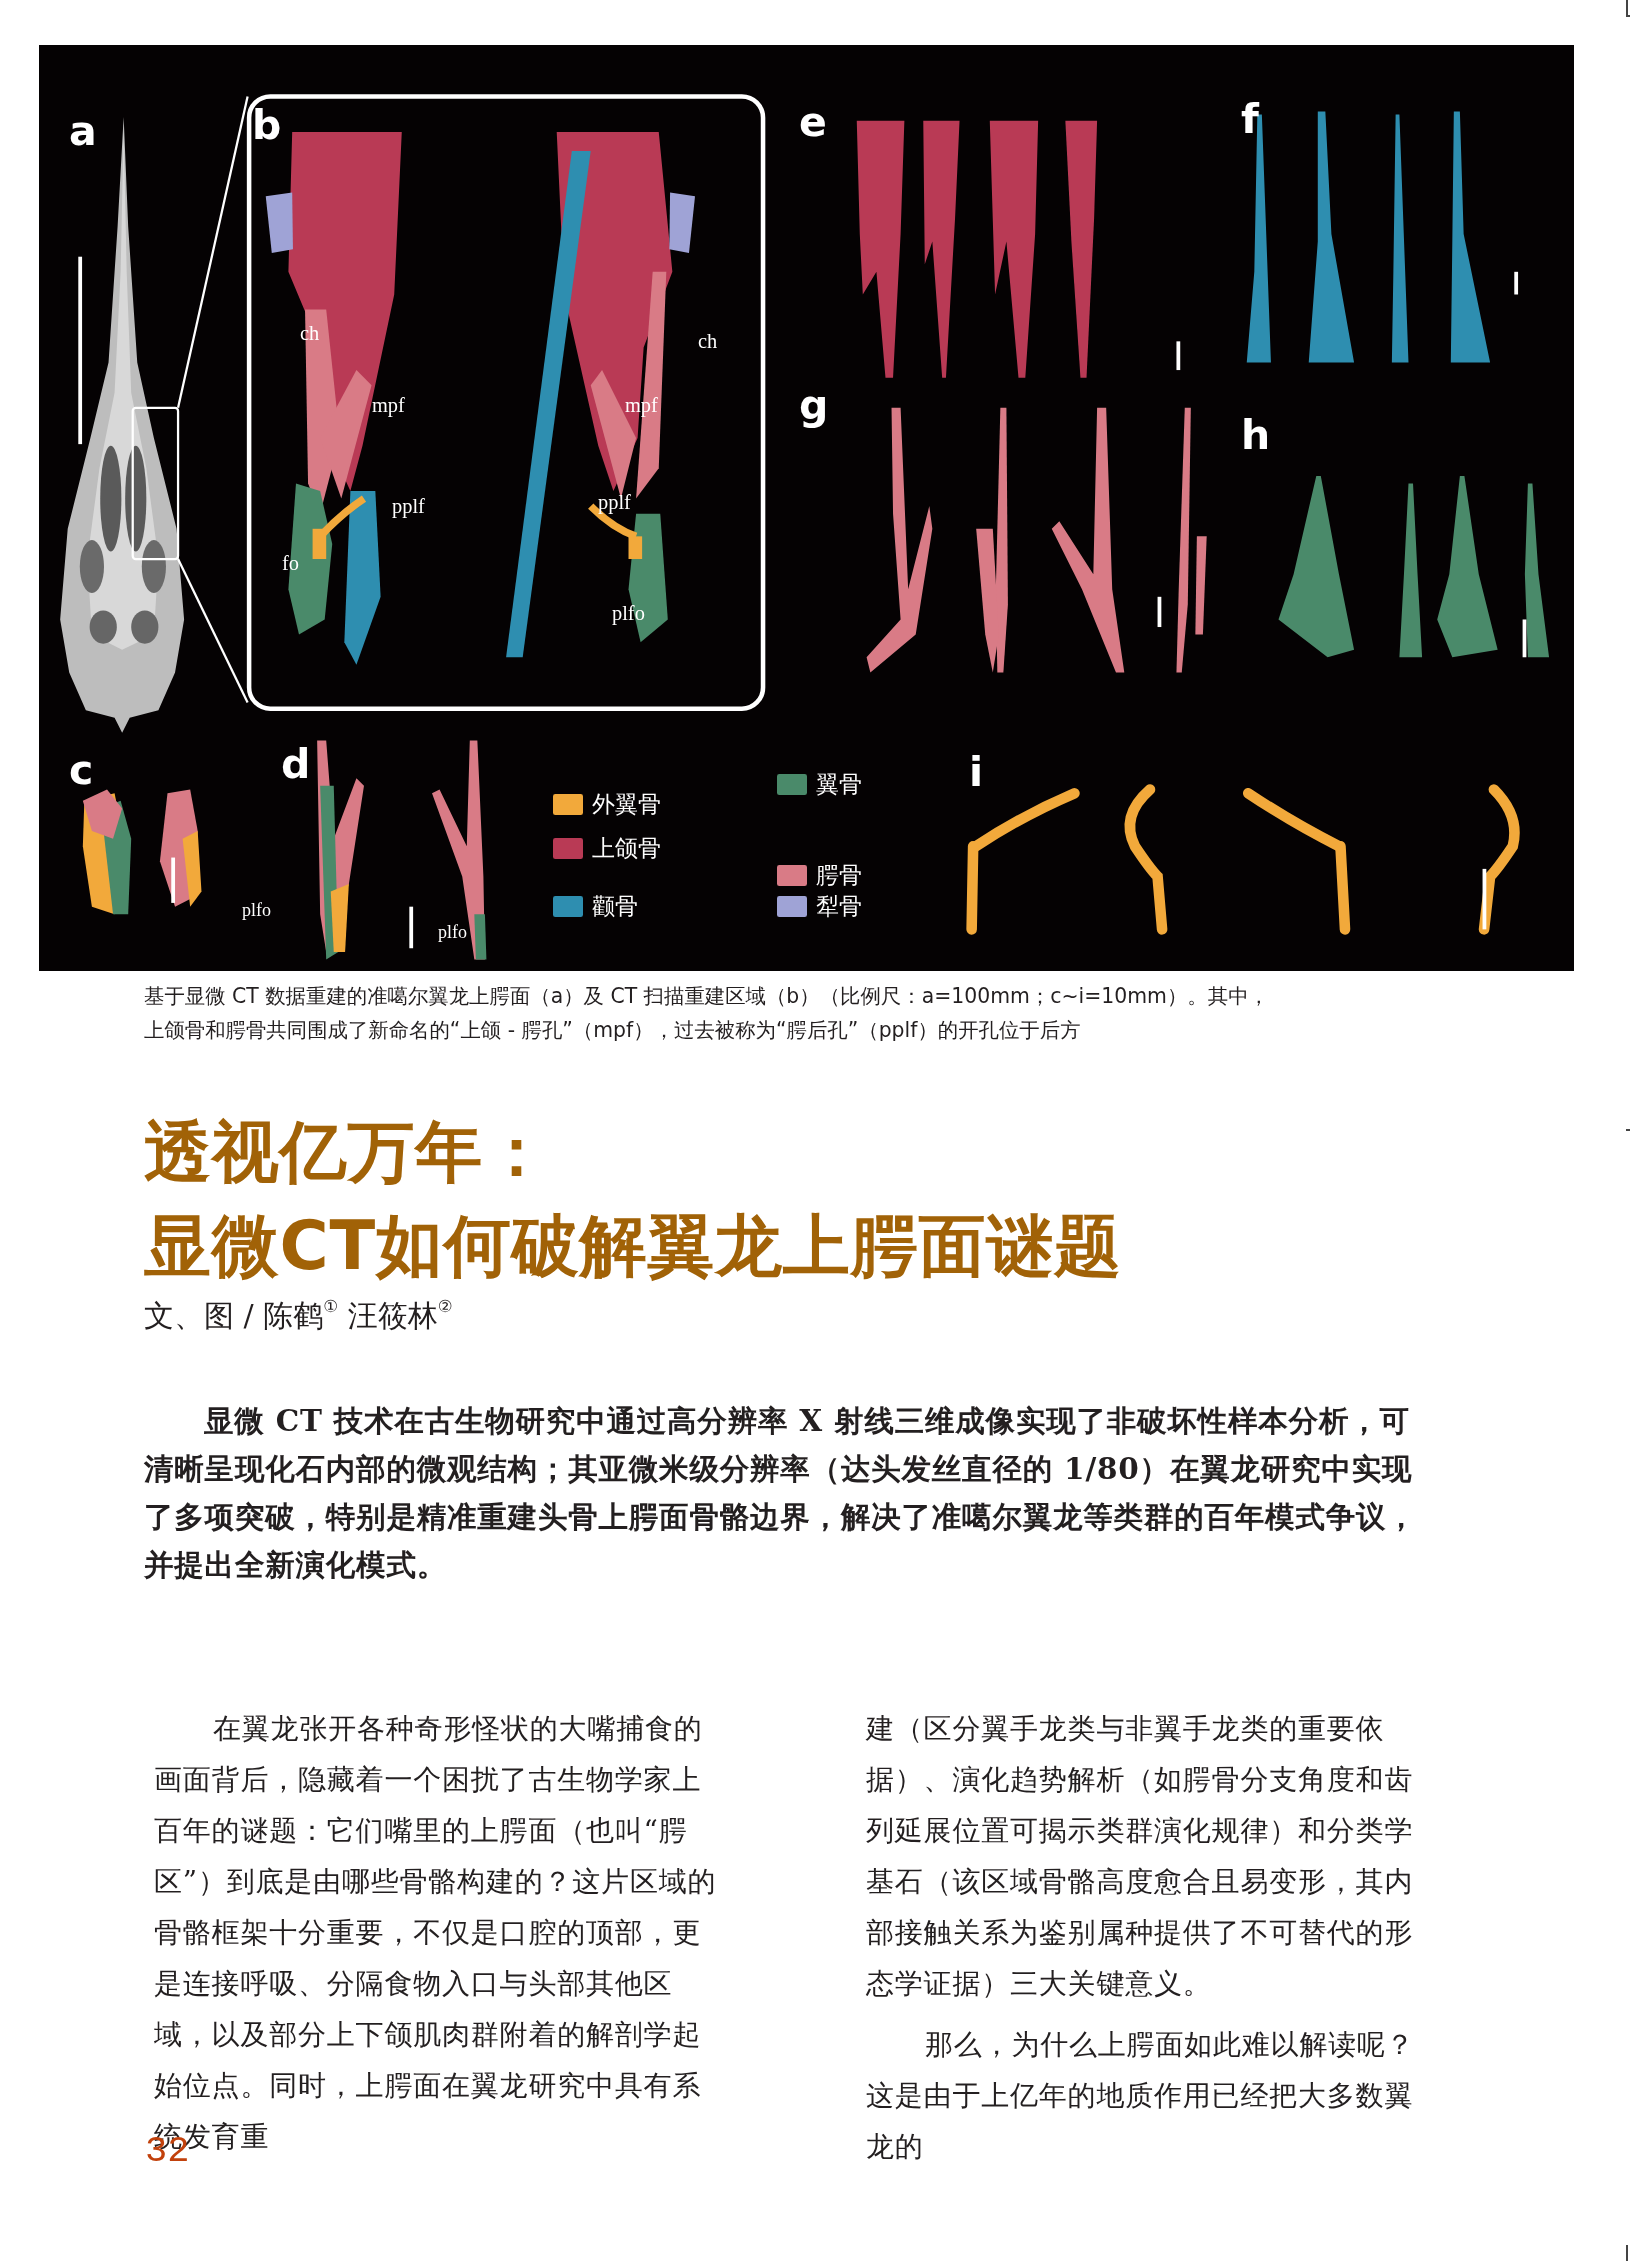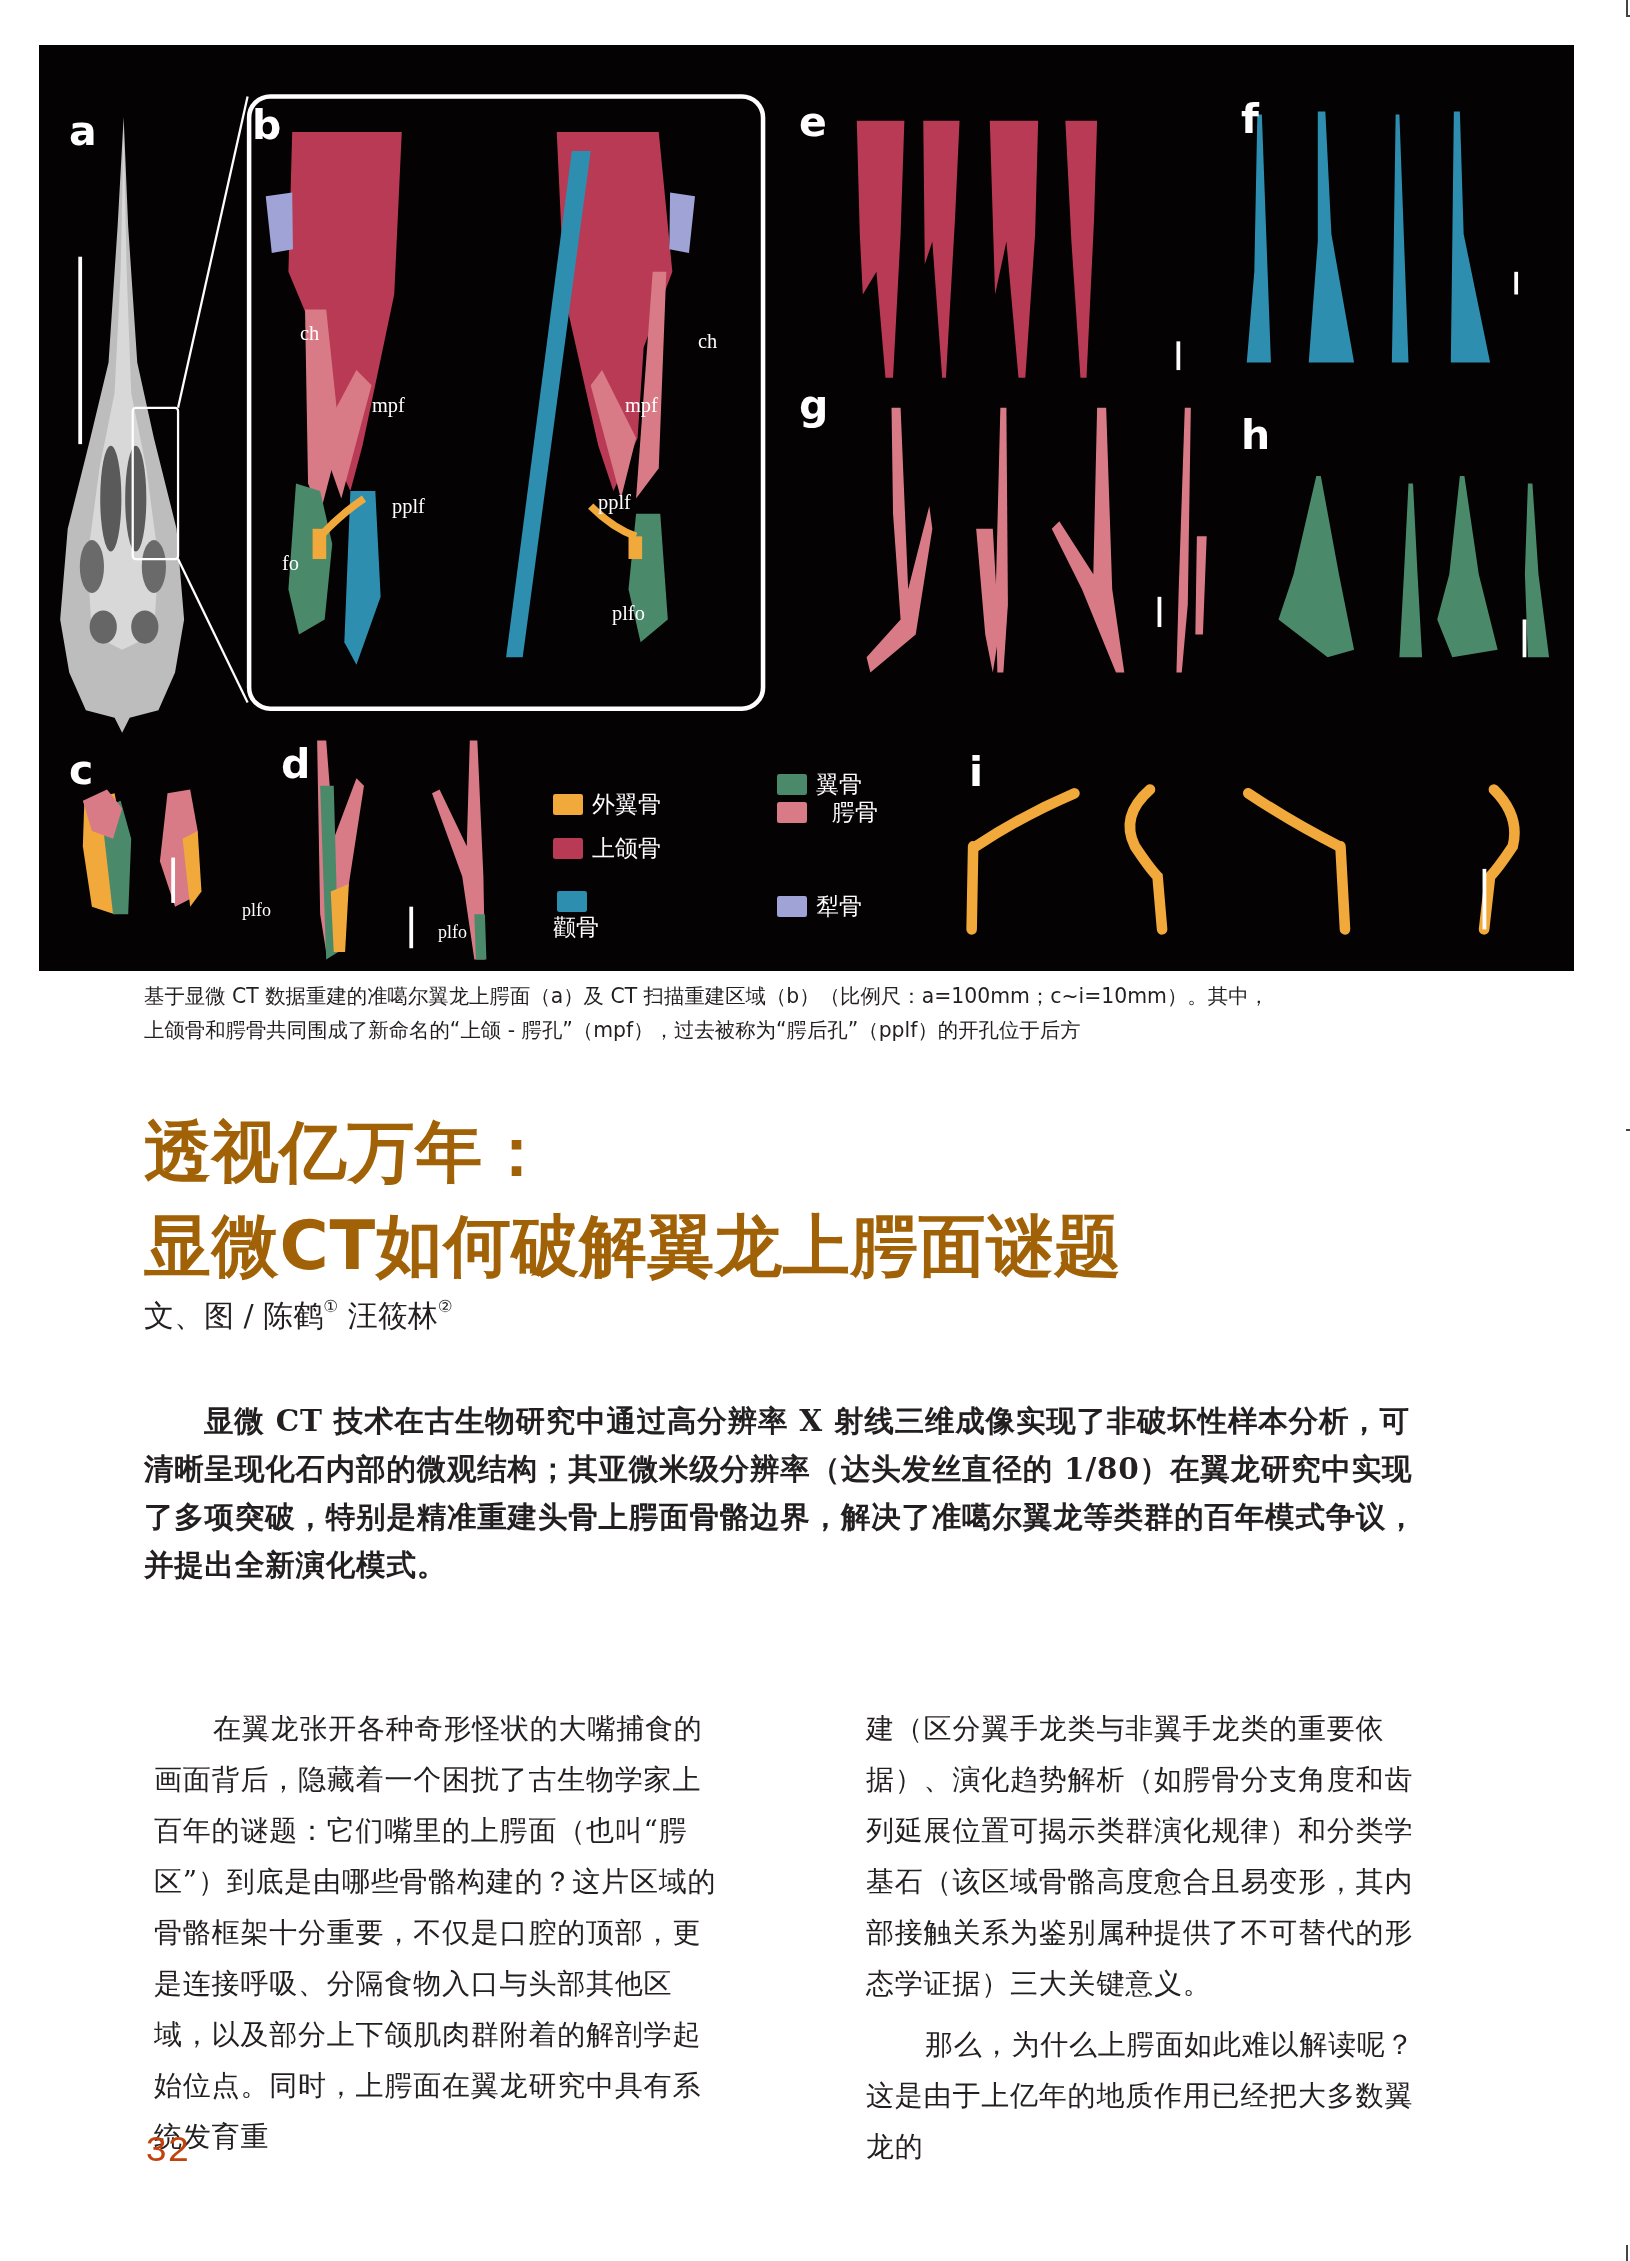--- a/index.html
+++ b/index.html
@@ -165,29 +165,29 @@
   <div class="anno" style="left:399px;top:878px;font-size:18px;">plfo</div>
 
   <div class="legend-item" style="left:514px;top:724px;margin-top:20px;">
     <span class="legend-swatch" style="background:#f2a93b;"></span>
     <span class="legend-text">外翼骨</span>
   </div>
   <div class="legend-item" style="left:514px;top:788px;">
     <span class="legend-swatch" style="background:#b93a55;"></span>
     <span class="legend-text">上颌骨</span>
   </div>
-  <div class="legend-item" style="left:514px;top:846px;flex-direction:column;">
+  <div class="legend-item" style="left:514px;top:846px;">
     <span class="legend-swatch" style="background:#2e8eb0;"></span>
     <span class="legend-text">颧骨</span>
   </div>
   <div class="legend-item" style="left:738px;top:724px;">
     <span class="legend-swatch" style="background:#4a8a6a;"></span>
     <span class="legend-text">翼骨</span>
   </div>
-  <div class="legend-item" style="left:738px;top:752px;gap:16px;">
+  <div class="legend-item" style="left:738px;top:815px;">
     <span class="legend-swatch" style="background:#d97b86;"></span>
     <span class="legend-text">腭骨</span>
   </div>
   <div class="legend-item" style="left:738px;top:846px;">
     <span class="legend-swatch" style="background:#9fa3d6;"></span>
     <span class="legend-text">犁骨</span>
   </div>
 </div>
 
 <div class="abs caption">

